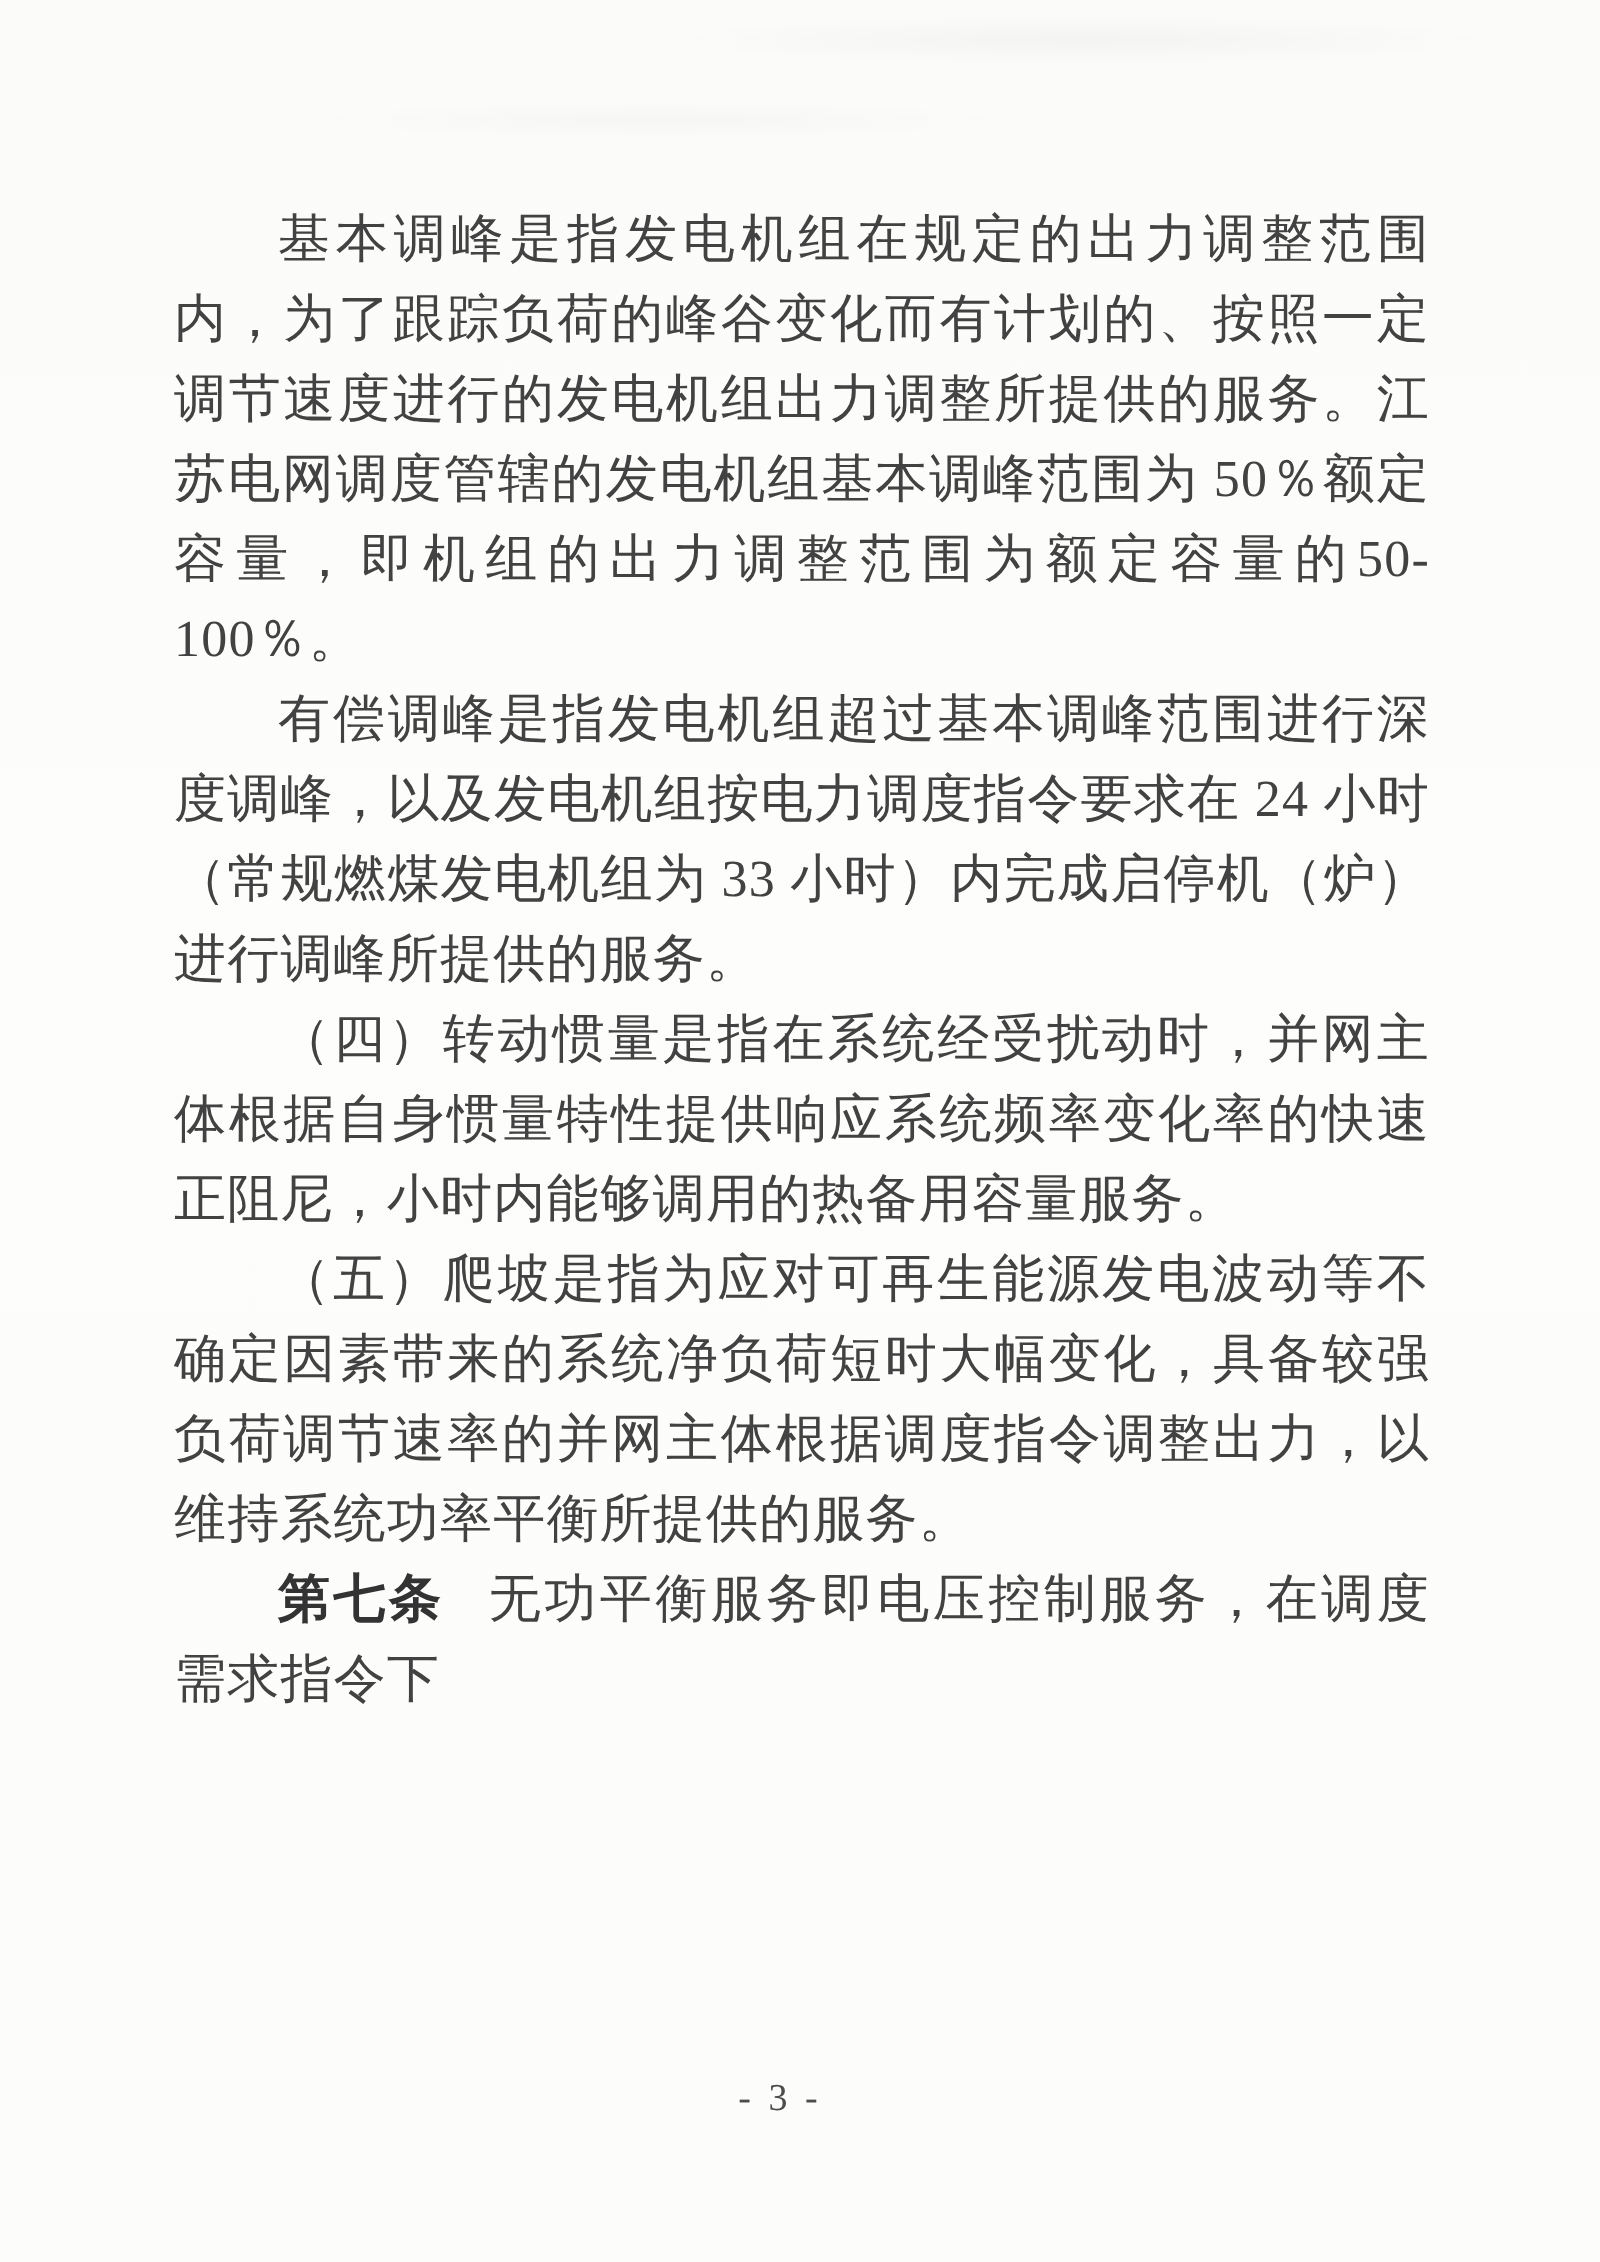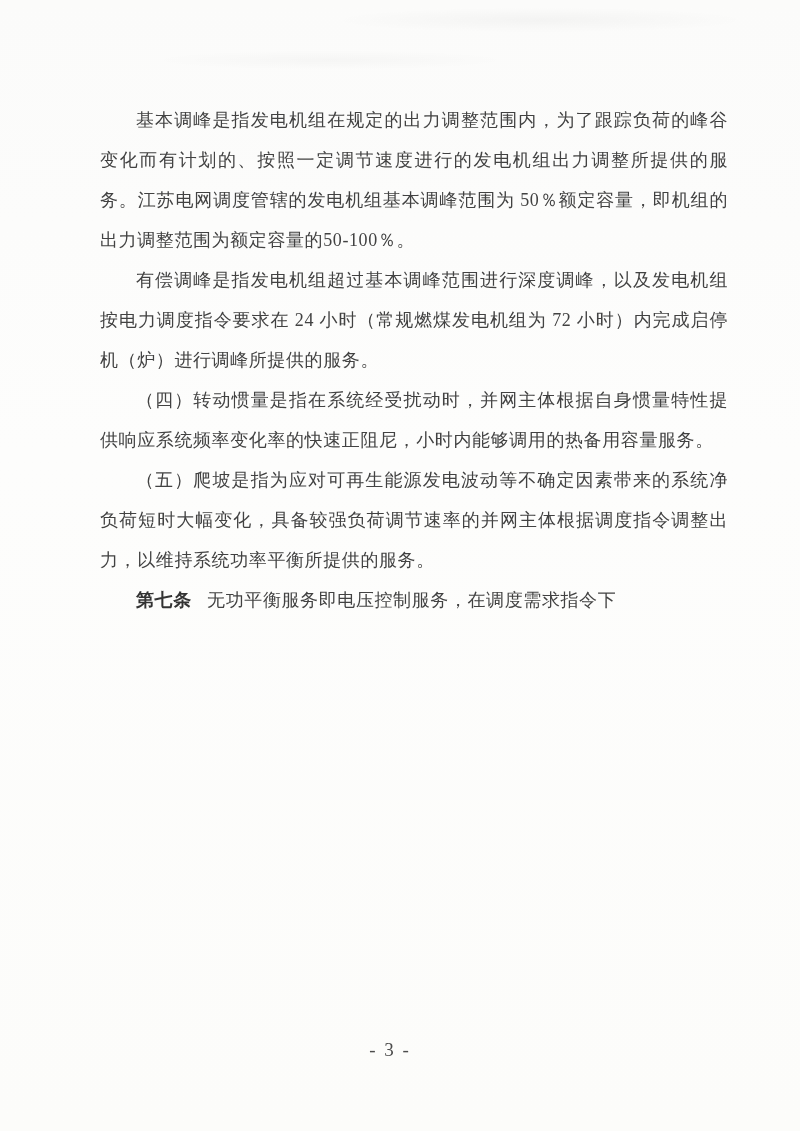--- a/index.html
+++ b/index.html
@@ -27,24 +27,24 @@
     top: 0;
     width: 100%;
     height: 90px;
     background:
       radial-gradient(ellipse 300px 18px at 540px 20px, rgba(0,0,0,0.03), transparent 70%),
       radial-gradient(ellipse 260px 14px at 330px 60px, rgba(0,0,0,0.025), transparent 70%);
     pointer-events: none;
   }
   .content {
     position: absolute;
-    left: 100px;
+    left: 87px;
     top: 100px;
     width: 628px;
-    font-size: 18px;
+    font-size: 26px;
     line-height: 40px;
     letter-spacing: 0.6px;
     color: #424242;
     text-align: justify;
   }
   .content p {
     margin: 0;
     padding: 0;
     text-indent: 2em;
   }
@@ -66,21 +66,21 @@
     color: #4c4c4c;
   }
 </style>
 </head>
 <body>
 
 <div class="page">
 
   <div class="content">
     <p>基本调峰是指发电机组在规定的出力调整范围内，为了跟踪负荷的峰谷变化而有计划的、按照一定调节速度进行的发电机组出力调整所提供的服务。江苏电网调度管辖的发电机组基本调峰范围为 50％额定容量，即机组的出力调整范围为额定容量的50-100％。</p>
-    <p>有偿调峰是指发电机组超过基本调峰范围进行深度调峰，以及发电机组按电力调度指令要求在 24 小时（常规燃煤发电机组为 72 小时）内完成启停机（炉）进行调峰所提供的服务。</p>
+    <p>有偿调峰是指发电机组超过基本调峰范围进行深度调峰，以及发电机组按电力调度指令要求在 24 小时（常规燃煤发电机组为 33 小时）内完成启停机（炉）进行调峰所提供的服务。</p>
     <p>（四）转动惯量是指在系统经受扰动时，并网主体根据自身惯量特性提供响应系统频率变化率的快速正阻尼，小时内能够调用的热备用容量服务。</p>
     <p>（五）爬坡是指为应对可再生能源发电波动等不确定因素带来的系统净负荷短时大幅变化，具备较强负荷调节速率的并网主体根据调度指令调整出力，以维持系统功率平衡所提供的服务。</p>
     <p>
       <span class="article-label">第七条</span><span>无功平衡服务即电压控制服务，在调度需求指令下</span>
     </p>
   </div>
 
   <div class="page-number">- 3 -</div>
 
 </div>

